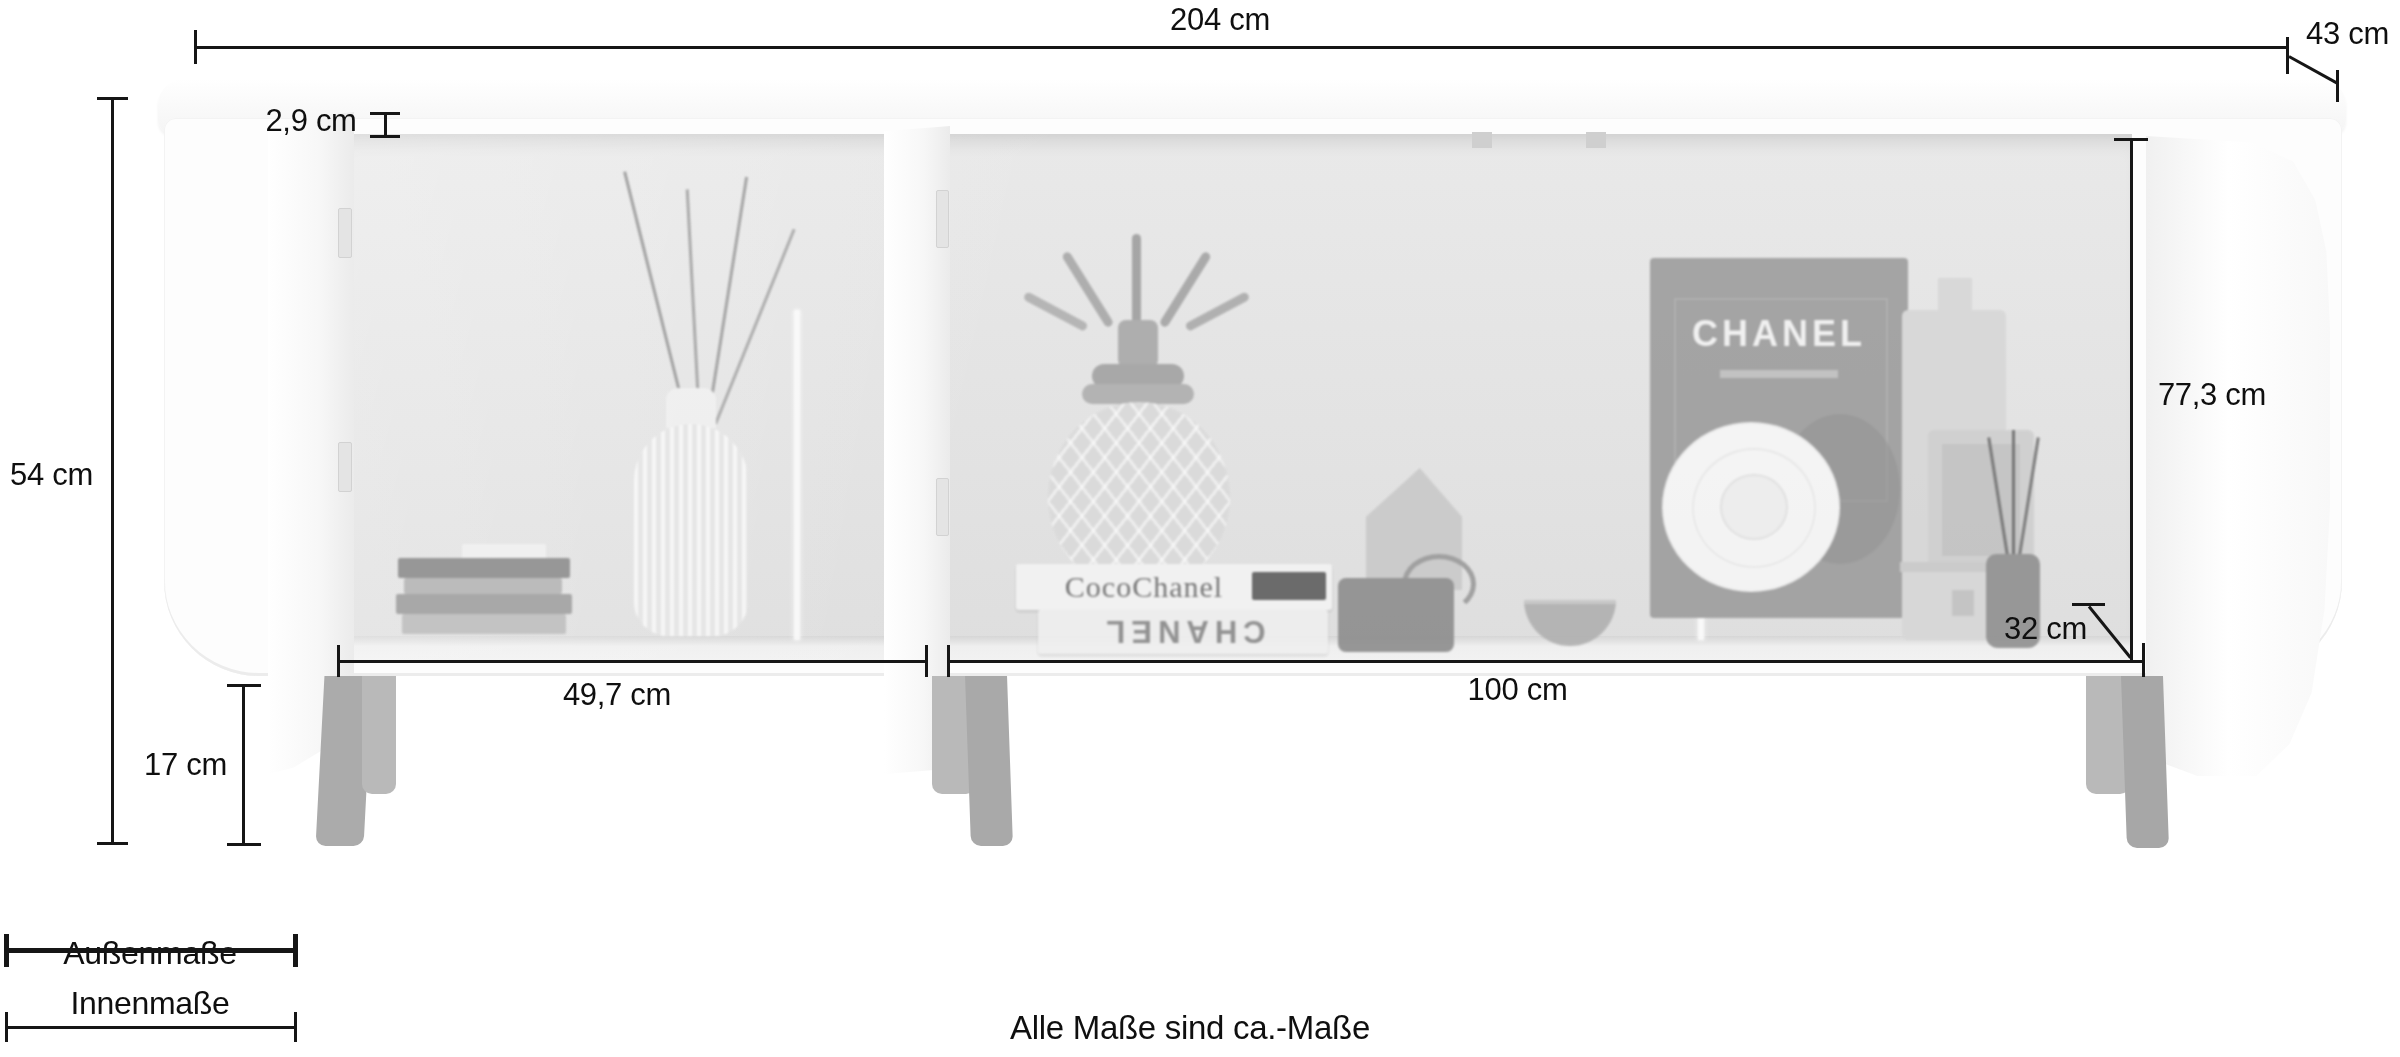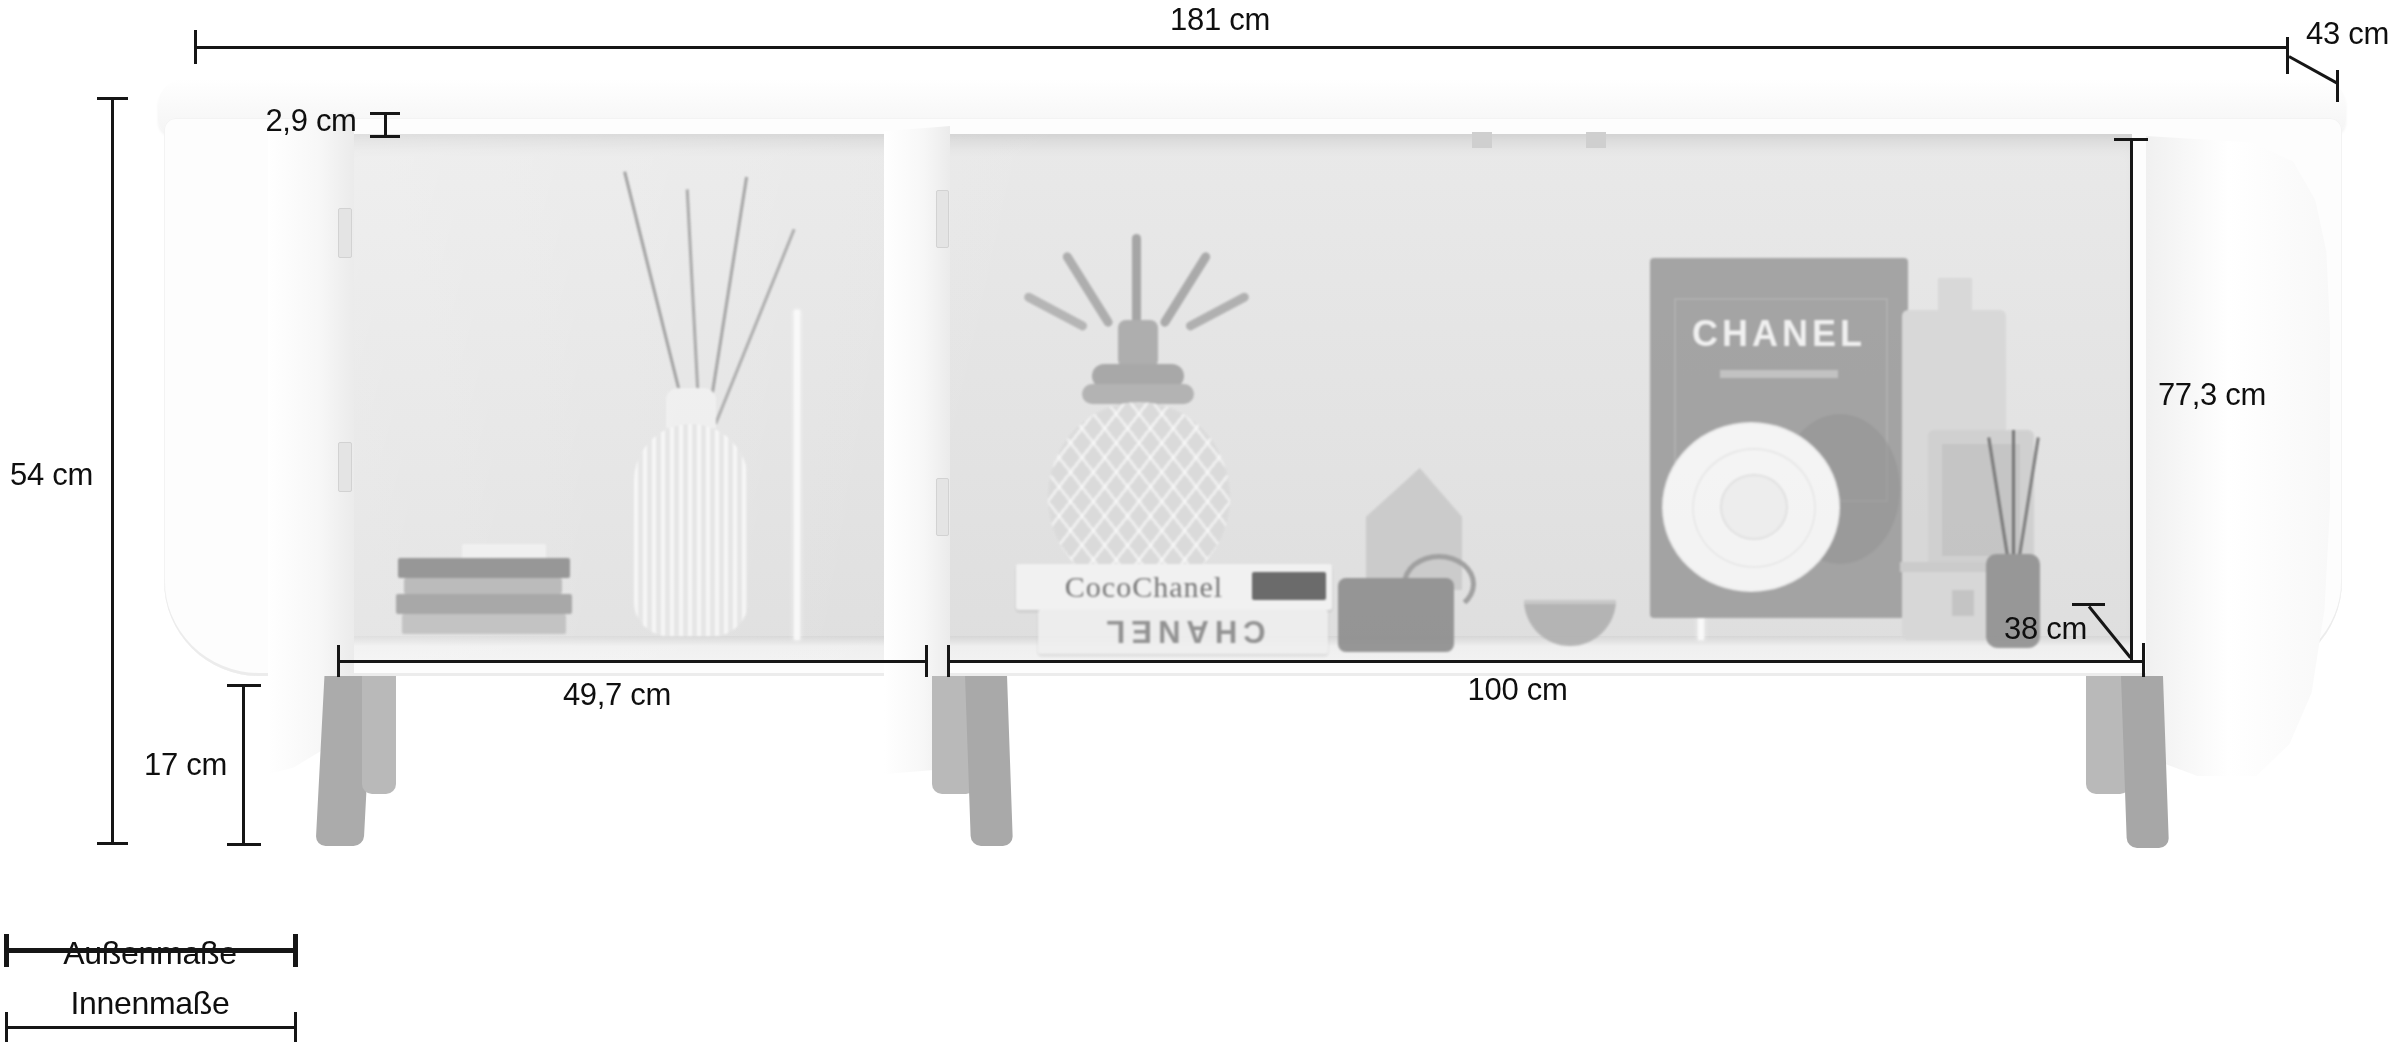--- a/index.html
+++ b/index.html
@@ -142,21 +142,21 @@
     <div class="leg" style="left:968px;top:676px;width:42px;height:170px;background:#a9a9a9;transform:skewX(2deg);"></div>
 
     <div class="leg" style="left:2086px;top:676px;width:44px;height:118px;background:#b9b9b9;"></div>
     <div class="leg" style="left:2124px;top:676px;width:42px;height:172px;background:#a7a7a7;transform:skewX(2deg);"></div>
   </div>
 
   <div>
     <div class="ln" style="left:195px;top:46px;width:2093px;height:3px;"></div>
     <div class="ln" style="left:194px;top:30px;width:3px;height:34px;"></div>
     <div class="ln" style="left:2286px;top:37px;width:3px;height:37px;"></div>
-    <div class="lbl" style="left:1120px;top:3px;width:200px;">181 cm</div>
+    <div class="lbl" style="left:1120px;top:3px;width:200px;">204 cm</div>
   </div>
 
   <div>
     <div class="ln" style="left:2289px;top:55px;width:56px;height:3px;transform:rotate(29deg);transform-origin:left center;"></div>
     <div class="ln" style="left:2336px;top:70px;width:3px;height:32px;"></div>
     <div class="lbl" style="left:2306px;top:17px;width:94px;text-align:left;">43 cm</div>
   </div>
 
   <div>
     <div class="ln" style="left:111px;top:98px;width:3px;height:747px;"></div>
@@ -174,21 +174,21 @@
 
   <div>
     <div class="ln" style="left:2114px;top:138px;width:34px;height:3px;"></div>
     <div class="ln" style="left:2130px;top:139px;width:3px;height:523px;"></div>
     <div class="lbl" style="left:2143px;top:378px;width:138px;">77,3 cm</div>
   </div>
 
   <div>
     <div class="ln" style="left:2072px;top:603px;width:33px;height:3px;"></div>
     <div class="ln" style="left:2089px;top:605px;width:66px;height:3px;transform:rotate(51deg);transform-origin:left center;"></div>
-    <div class="lbl" style="left:1993px;top:612px;width:105px;">38 cm</div>
+    <div class="lbl" style="left:1993px;top:612px;width:105px;">32 cm</div>
   </div>
 
   <div>
     <div class="ln" style="left:338px;top:660px;width:590px;height:3px;"></div>
     <div class="ln" style="left:337px;top:645px;width:3px;height:32px;"></div>
     <div class="ln" style="left:925px;top:645px;width:3px;height:32px;"></div>
     <div class="lbl" style="left:537px;top:678px;width:160px;">49,7 cm</div>
   </div>
 
   <div>
@@ -210,14 +210,15 @@
     <div class="ln" style="left:6px;top:948px;width:290px;height:5px;"></div>
     <div class="ln" style="left:4px;top:934px;width:5px;height:33px;"></div>
     <div class="ln" style="left:293px;top:934px;width:5px;height:33px;"></div>
 
     <div class="lbl" style="left:40px;top:986px;width:220px;font-size:32px;">Innenmaße</div>
     <div class="ln" style="left:6px;top:1026px;width:290px;height:3px;"></div>
     <div class="ln" style="left:5px;top:1012px;width:3px;height:30px;"></div>
     <div class="ln" style="left:294px;top:1012px;width:3px;height:30px;"></div>
   </div>
 
+  <div class="lbl" style="left:960px;top:1010px;width:460px;font-size:33px;">Alle Maße sind ca.-Maße</div>
 
 </div>
 
 </body></html>

